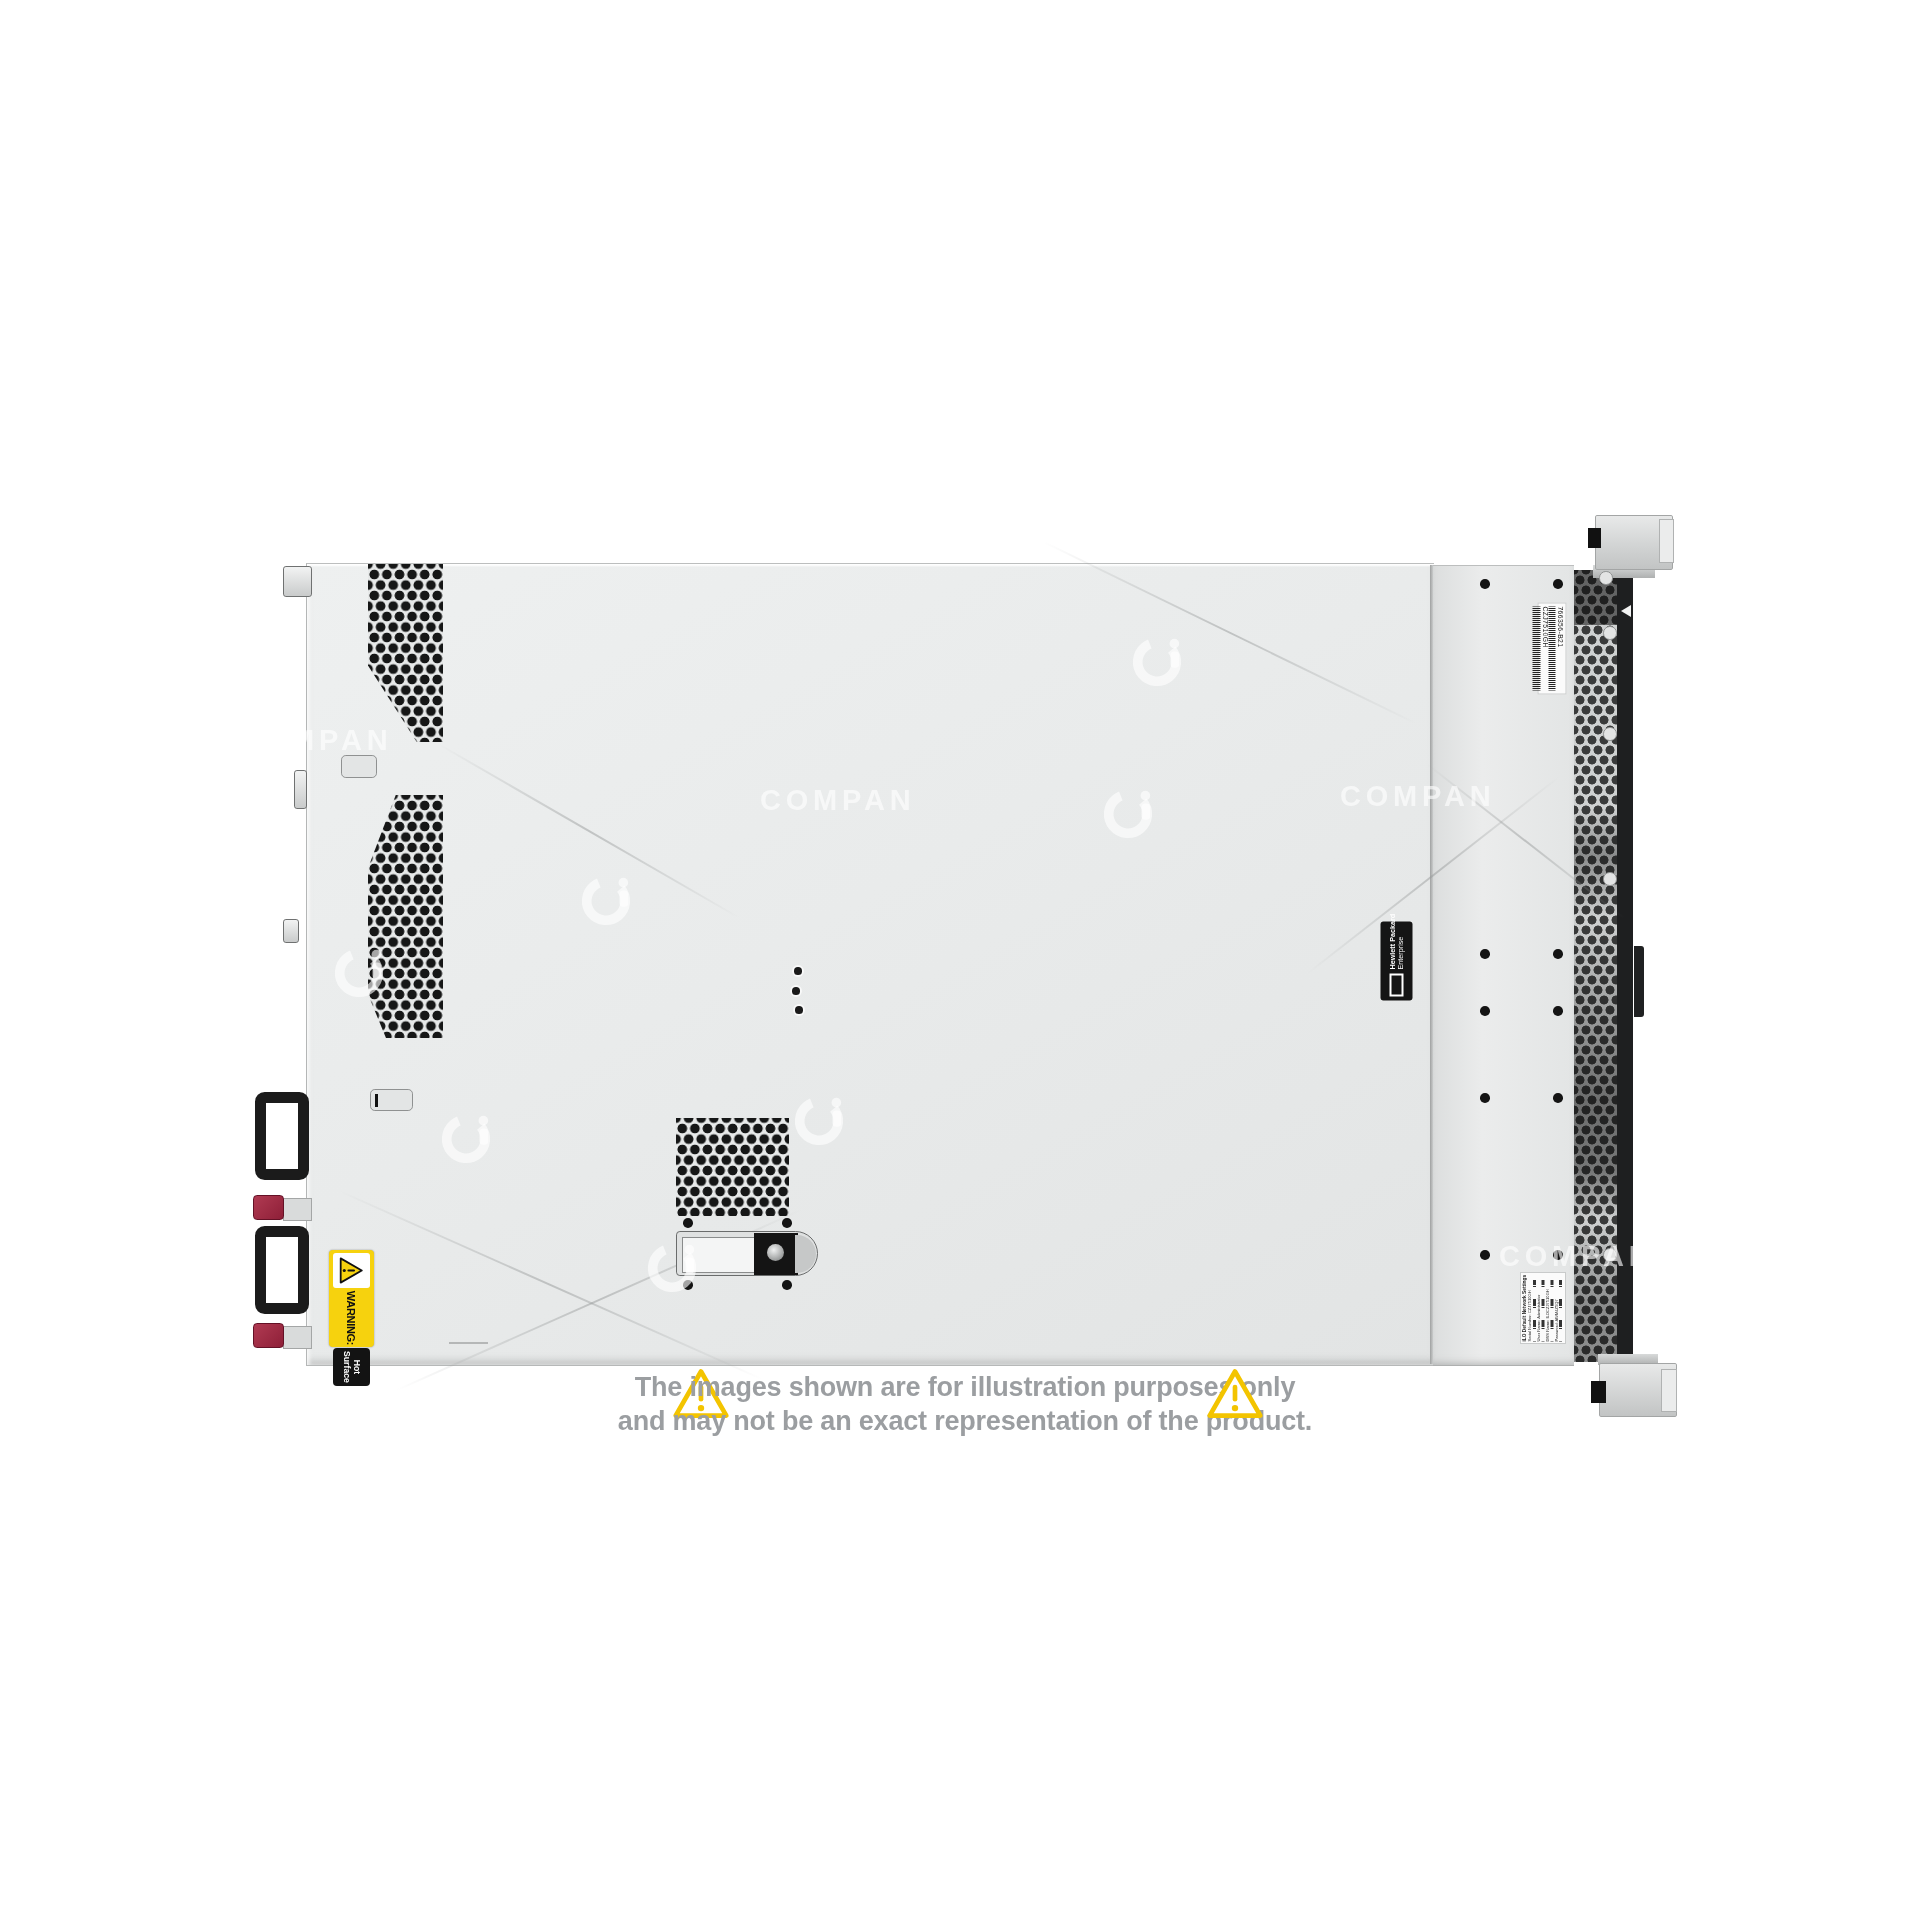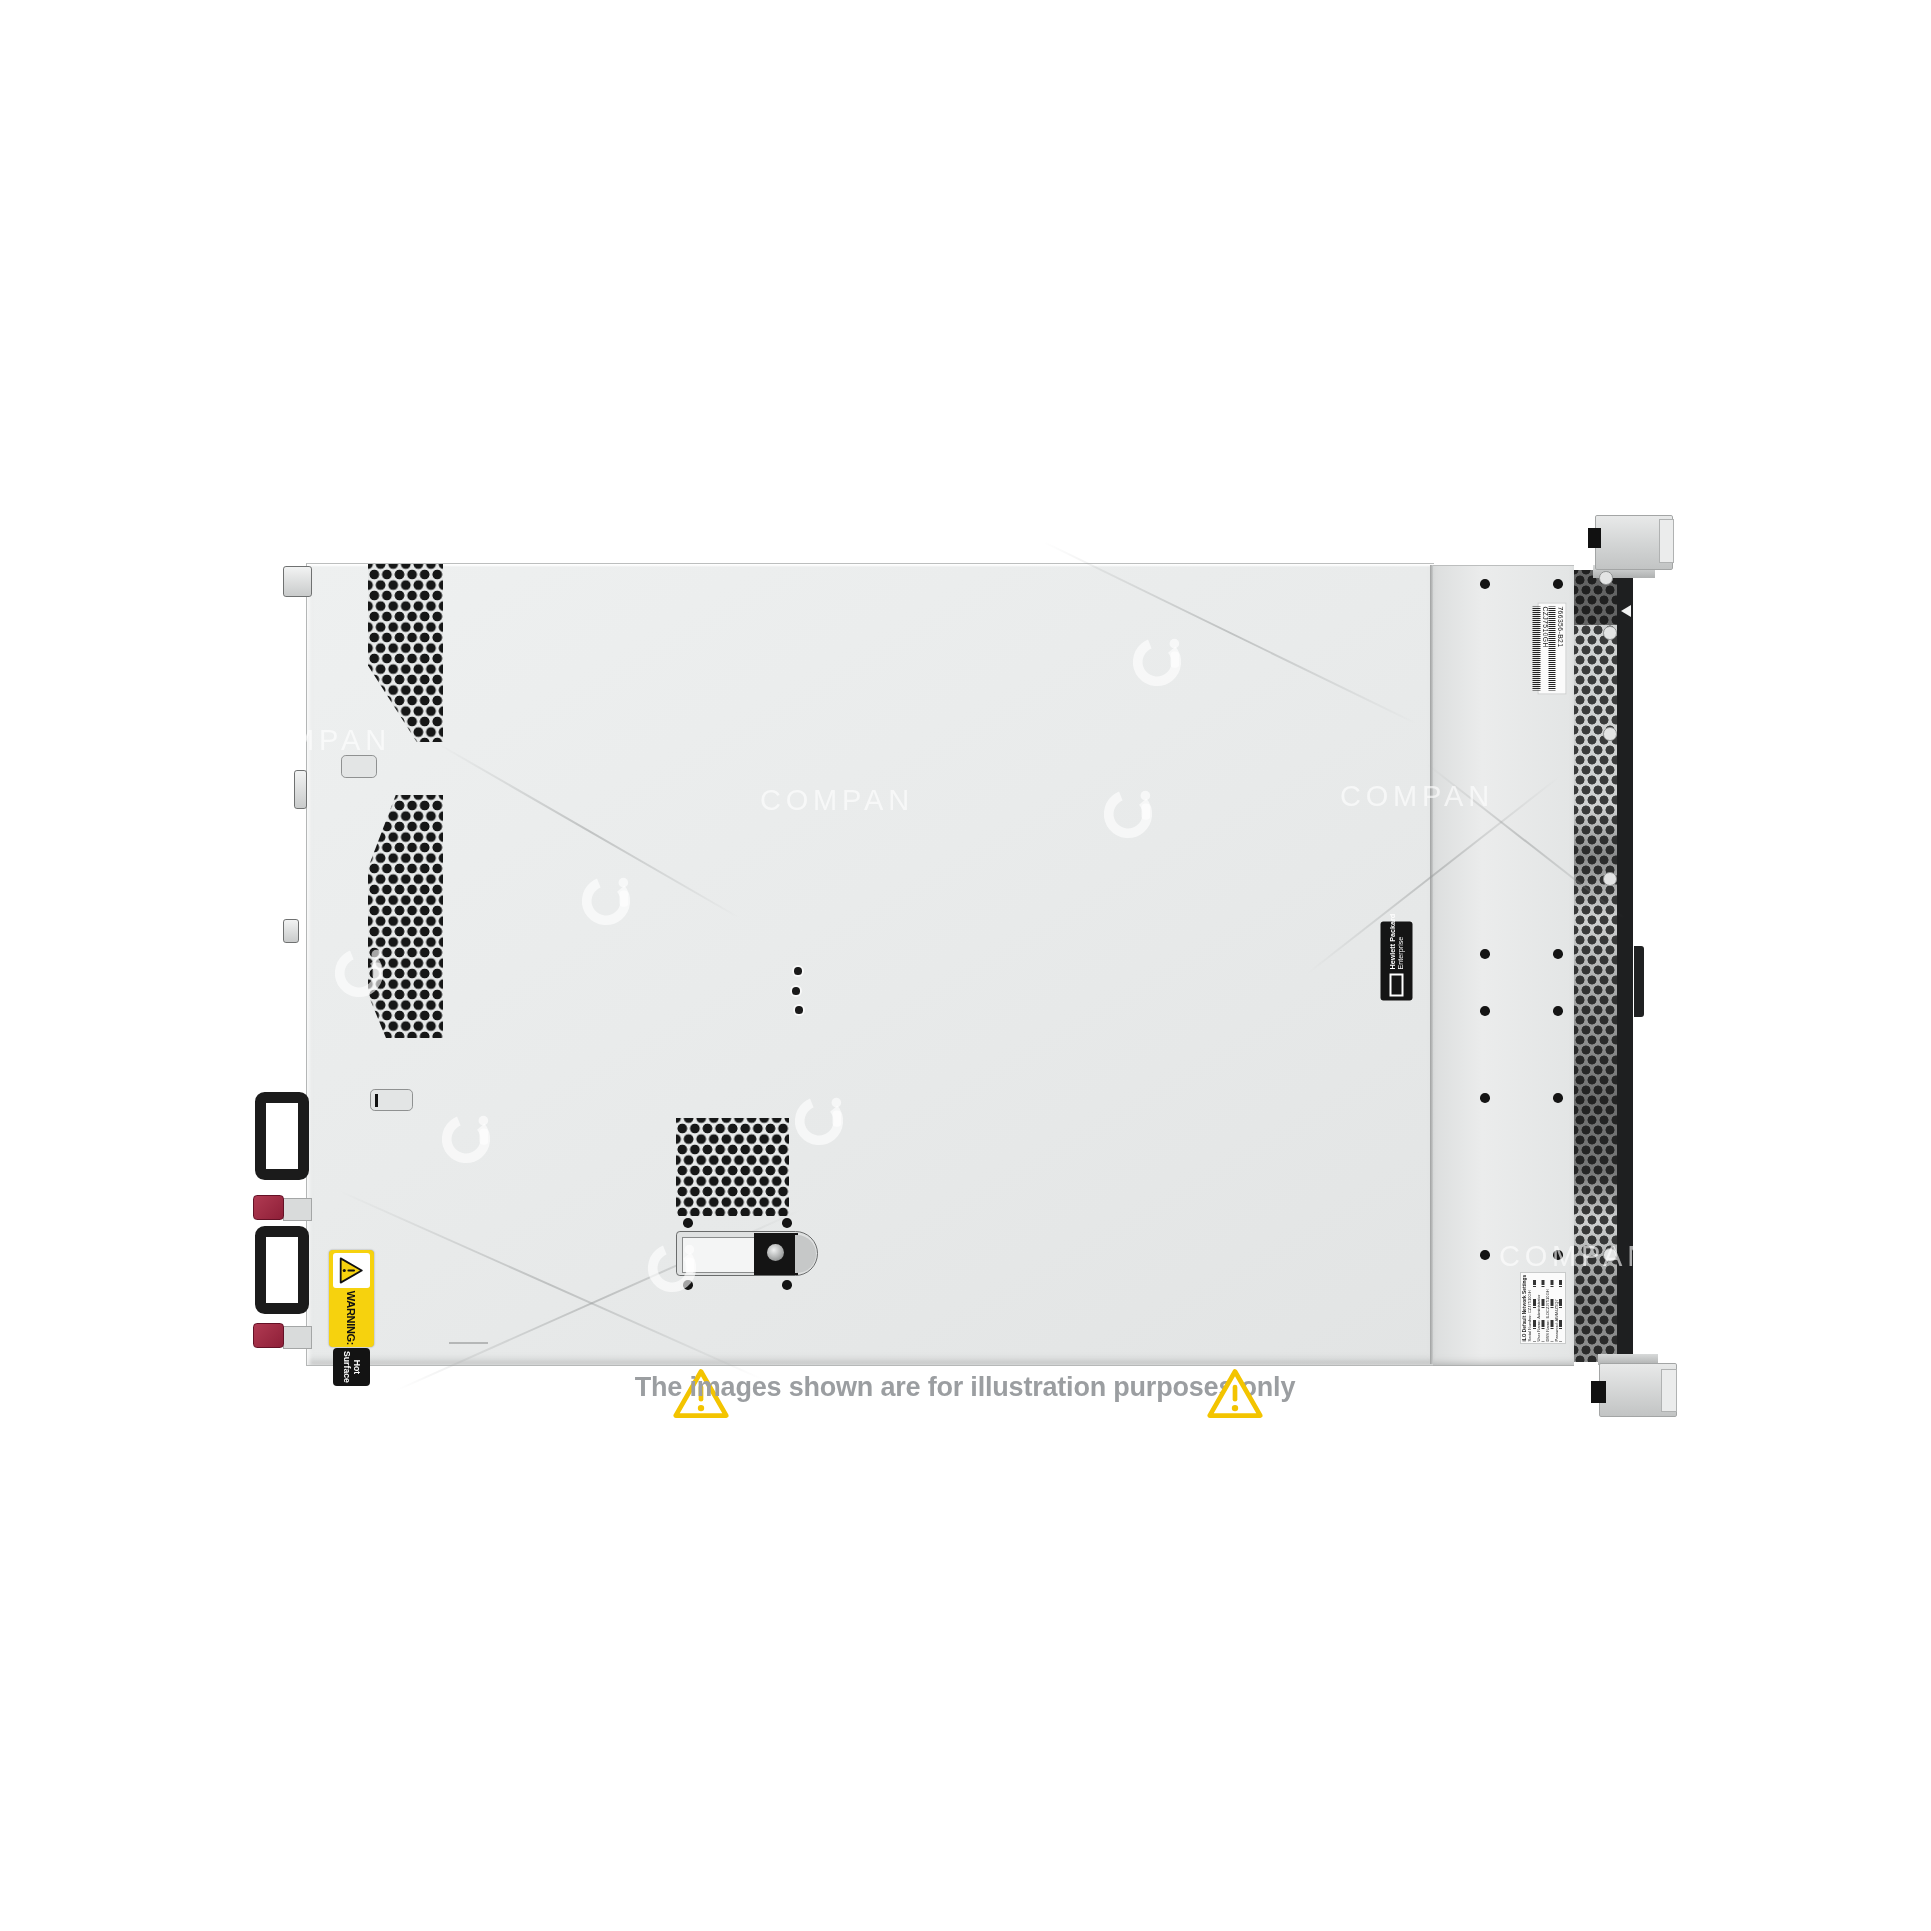--- a/index.html
+++ b/index.html
@@ -101,21 +101,21 @@
   .ilo-label{left:1507px;top:1285px;width:72px;height:46px;overflow:hidden;}
   .ilo-inner{width:200%;transform:scale(.5);transform-origin:0 0;padding:1.9px 2.9px;box-sizing:border-box;}
   .ilo-title{font-size:9.7px;font-weight:bold;line-height:10.6px;white-space:nowrap;}
   .ilo-row{display:flex;flex-direction:column;margin-top:1.9px;}
   .ilo-text{font-size:8.2px;line-height:8.7px;white-space:nowrap;}
   .ilo-bar{height:5.8px;margin-top:1px;background:repeating-linear-gradient(90deg,#333 0 1px,
     transparent 1px 2.1px,#333 2.1px 2.7px,transparent 2.7px 4.2px);width:92%;}
 
   
   .wm{color:rgba(255,255,255,.62);pointer-events:none;}
-  .wm-text{font-size:29px;font-weight:normal;letter-spacing:4.8px;white-space:nowrap;}
+  .wm-text{font-size:29px;font-weight:bold;letter-spacing:4.8px;white-space:nowrap;}
 
   
   .disclaimer-text{left:579px;top:1370px;width:772px;text-align:center;
     font-size:27px;font-weight:bold;color:#9b9ea1;line-height:34px;letter-spacing:-0.2px;}
 </style>
 </head>
 <body>
 
 <div id="canvas">
 
@@ -305,20 +305,21 @@
 
   <div class="abs" style="left:671px;top:1366px;">
     <svg width="60" height="56" viewBox="0 0 64 58">
         <path d="M32 5 L59 52 H5 Z" fill="#ffffff" stroke="#f3c400" stroke-width="5" stroke-linejoin="round"></path>
         <rect x="29.5" y="19" width="5" height="18" rx="2.5" fill="#f3c400"></rect>
         <circle cx="32" cy="44" r="3.4" fill="#f3c400"></circle>
       </svg>
   </div>
   <div class="abs disclaimer-text">
     <div>The images shown are for illustration purposes only</div>
+    <div>and may not be an exact representation of the product.</div>
   </div>
   <div class="abs" style="left:1205px;top:1366px;">
     <svg width="60" height="56" viewBox="0 0 64 58">
         <path d="M32 5 L59 52 H5 Z" fill="#ffffff" stroke="#f3c400" stroke-width="5" stroke-linejoin="round"></path>
         <rect x="29.5" y="19" width="5" height="18" rx="2.5" fill="#f3c400"></rect>
         <circle cx="32" cy="44" r="3.4" fill="#f3c400"></circle>
       </svg>
   </div>
 
 </div>

